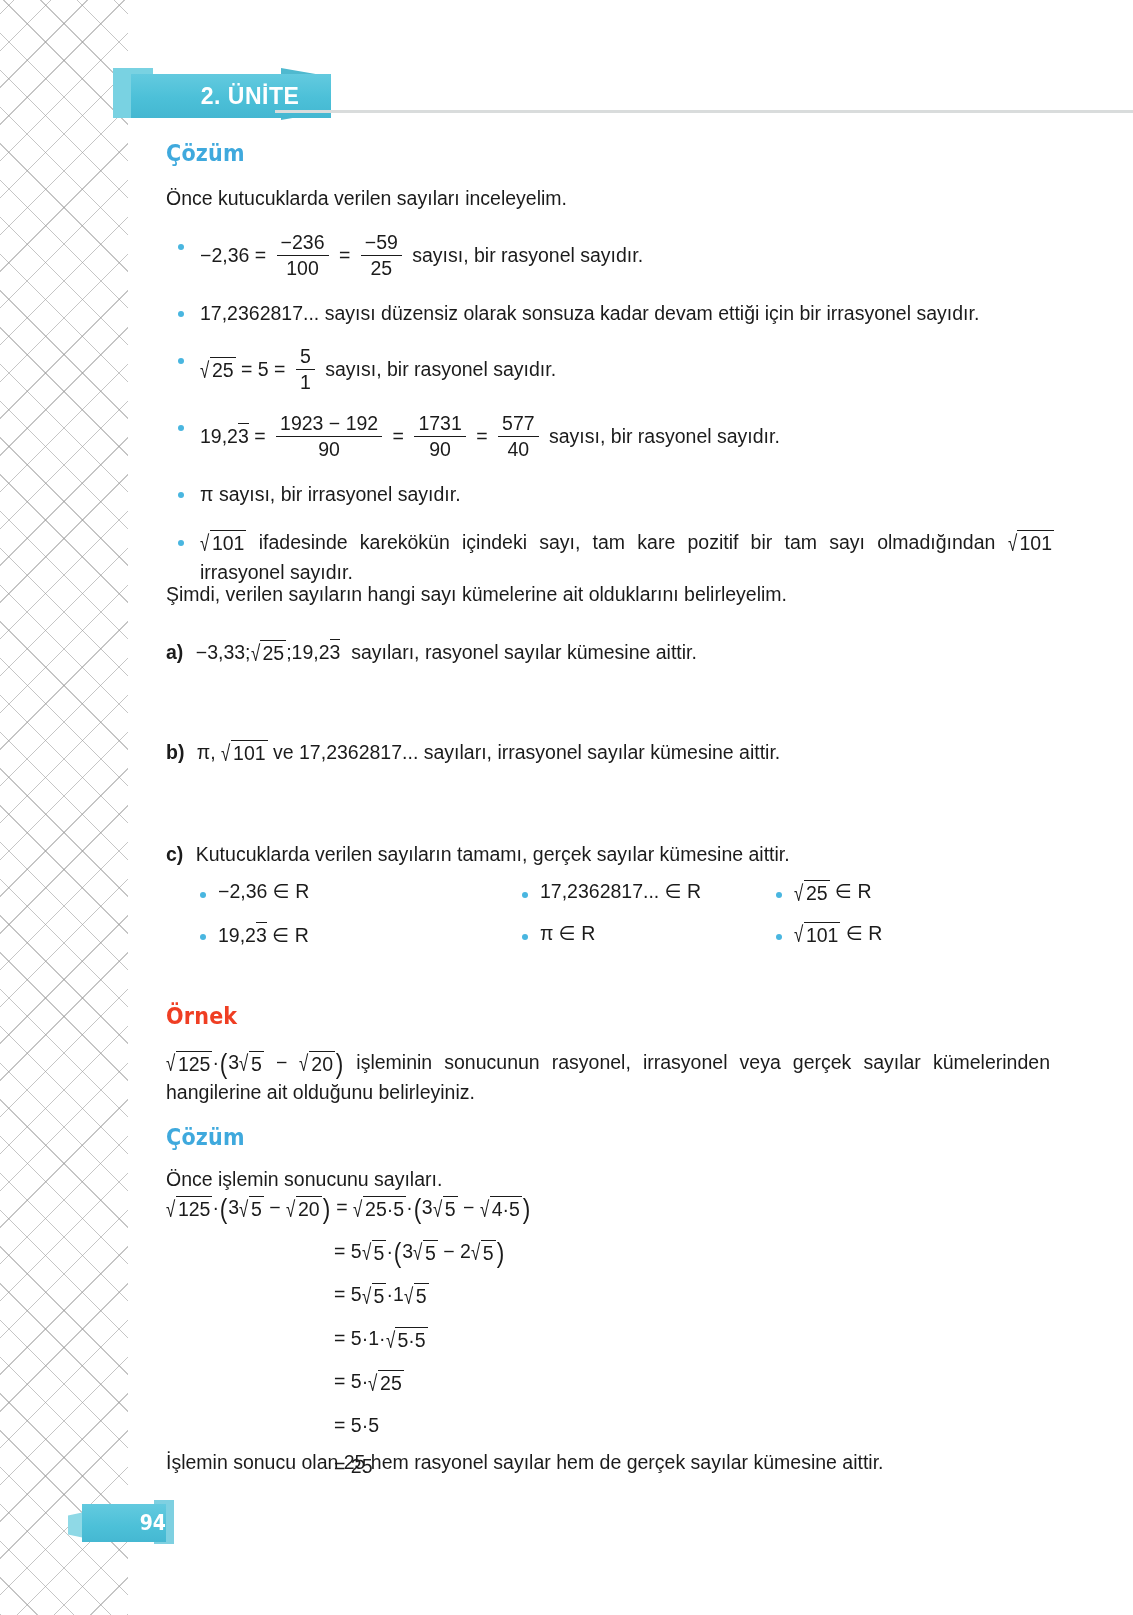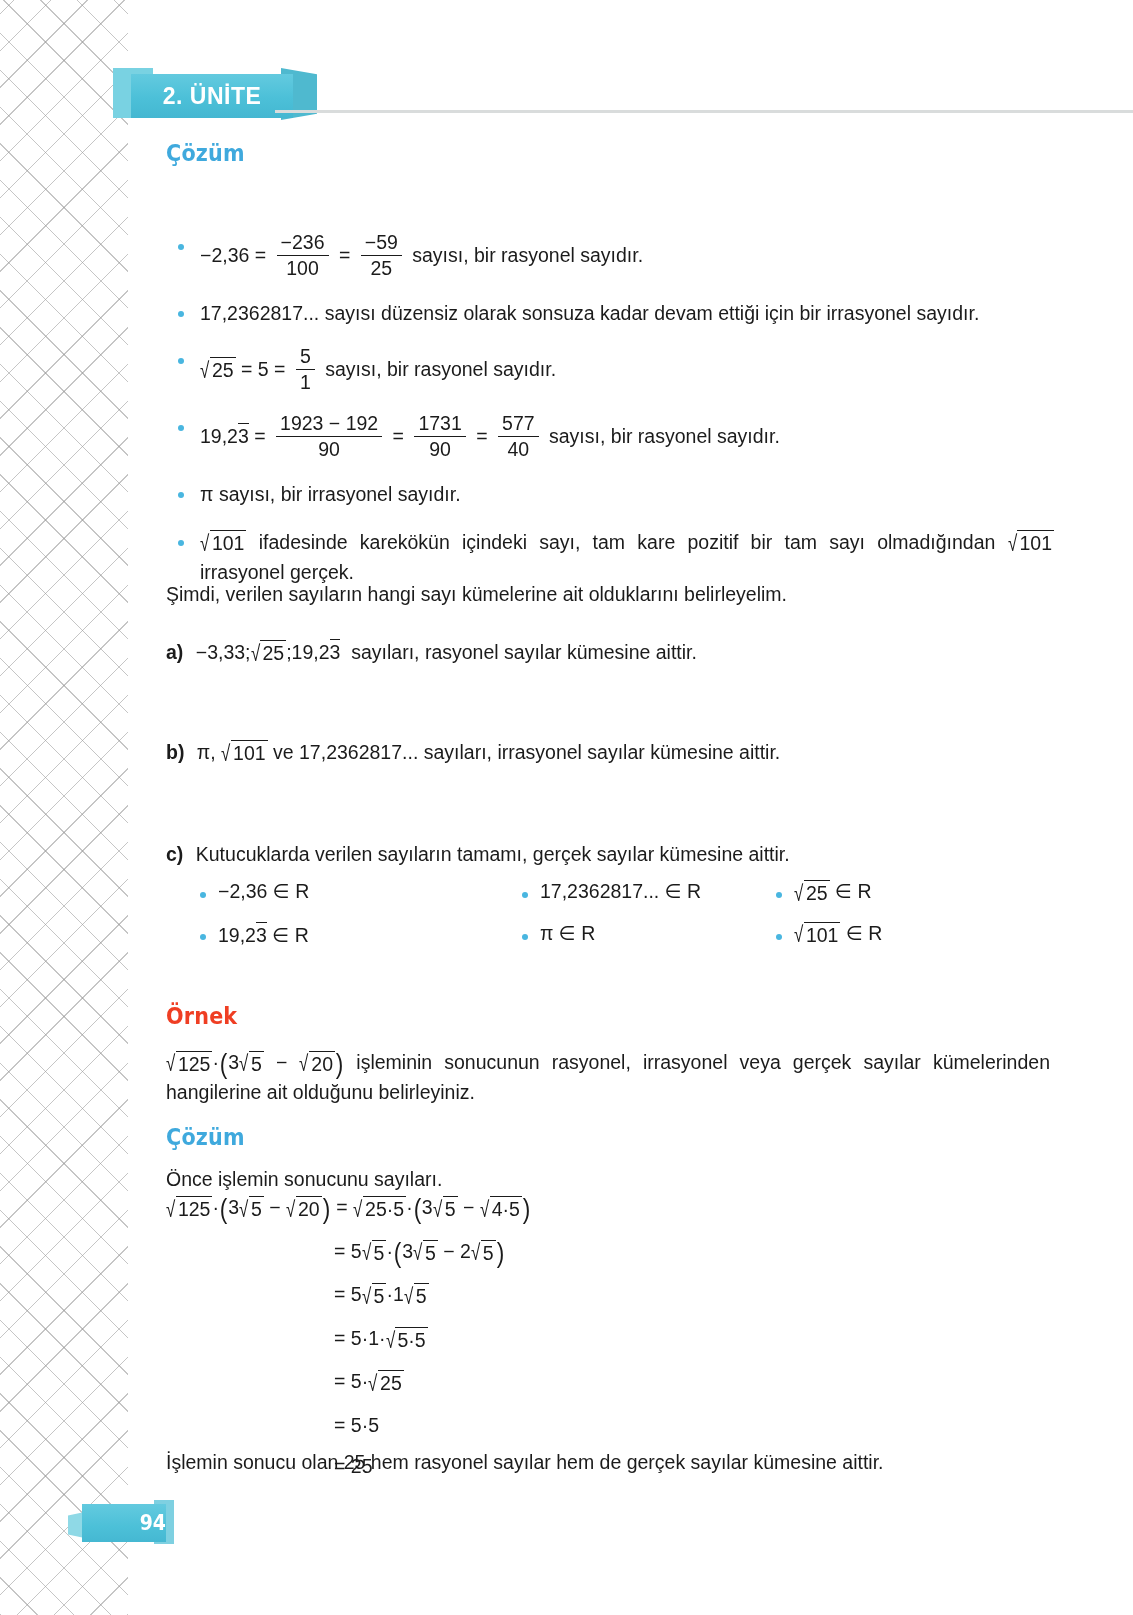--- a/index.html
+++ b/index.html
@@ -33,21 +33,21 @@
     background:#79d2e2;
   }
   .ribbon .back-r{
     position:absolute;left:168px;top:-6px;width:36px;height:52px;
     background:#4fb9cf;
     clip-path:polygon(0 0,100% 12%,100% 88%,0 100%);
   }
   .ribbon .body{
     position:absolute;left:18px;top:0;width:162px;height:44px;
     background:linear-gradient(180deg,#63cadf 0%,#4cc0d8 55%,#44b7d1 100%);
-    display:flex;align-items:center;justify-content:center;
+    display:flex;align-items:center;justify-content:center;padding-left:38px;
   }
   .ribbon .label{
     color:#ffffff;font-weight:bold;font-size:23px;letter-spacing:.5px;
     font-family:"Liberation Sans","DejaVu Sans",sans-serif;
   }
   .rule{position:absolute;left:275px;top:110px;right:0;height:3px;background:#d9dcdc;}
 
   
   .h-cozum{
     font-family:"DejaVu Sans Condensed","Liberation Sans",sans-serif;
@@ -145,20 +145,23 @@
     <div class="body">
       <span class="label">2. ÜNİTE</span>
     </div>
   </div>
   <div class="rule"></div>
 
   <div class="col" style="top:140px;">
     <div class="h-cozum">Çözüm</div>
   </div>
 
+  <div class="col" style="top:184px;">
+    <div class="para">Önce kutucuklarda verilen sayıları inceleyelim.</div>
+  </div>
 
   <div class="col" style="top:232px;">
     <ul class="blist">
 
       <li class="bitem">
         <span class="m">
           <span>−2,36</span>
           <span>=</span>
           <span class="frac">
             <span class="num">−236</span>
@@ -213,21 +216,21 @@
 
       <li class="bitem">
         <span>π</span>
         <span>sayısı, bir irrasyonel sayıdır.</span>
       </li>
 
       <li class="bitem" style="white-space:normal;text-align:justify;">
         <span class="sqrt"><span class="rad">√</span><span class="rcd">101</span></span>
         <span>ifadesinde karekökün içindeki sayı, tam kare pozitif bir tam sayı olmadığından</span>
         <span class="sqrt"><span class="rad">√</span><span class="rcd">101</span></span>
-        <span>irrasyonel gerçek.</span>
+        <span>irrasyonel sayıdır.</span>
       </li>
     </ul>
   </div>
 
   <div class="col" style="top:580px;">
     <div class="para">Şimdi, verilen sayıların hangi sayı kümelerine ait olduklarını belirleyelim.</div>
   </div>
 
   <div class="col" style="top:638px;">
     <div class="ans">

